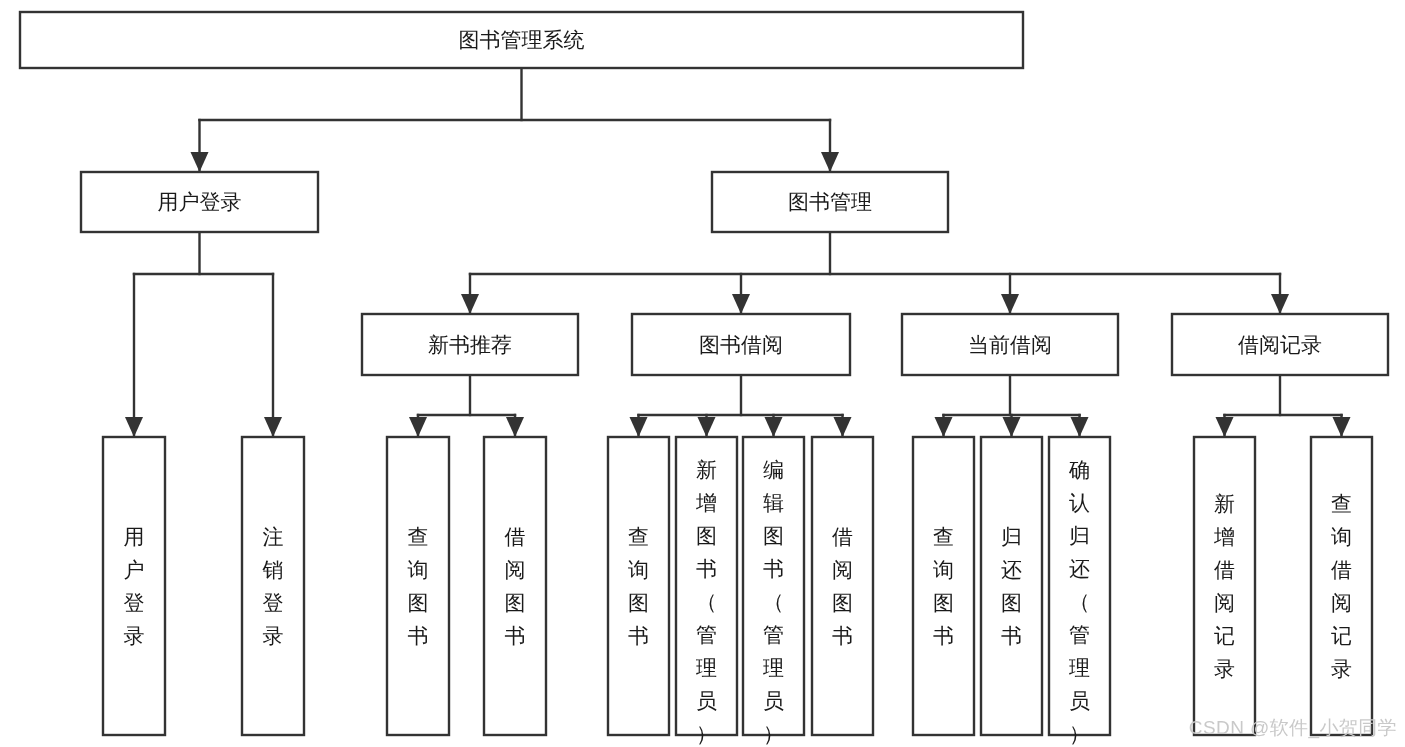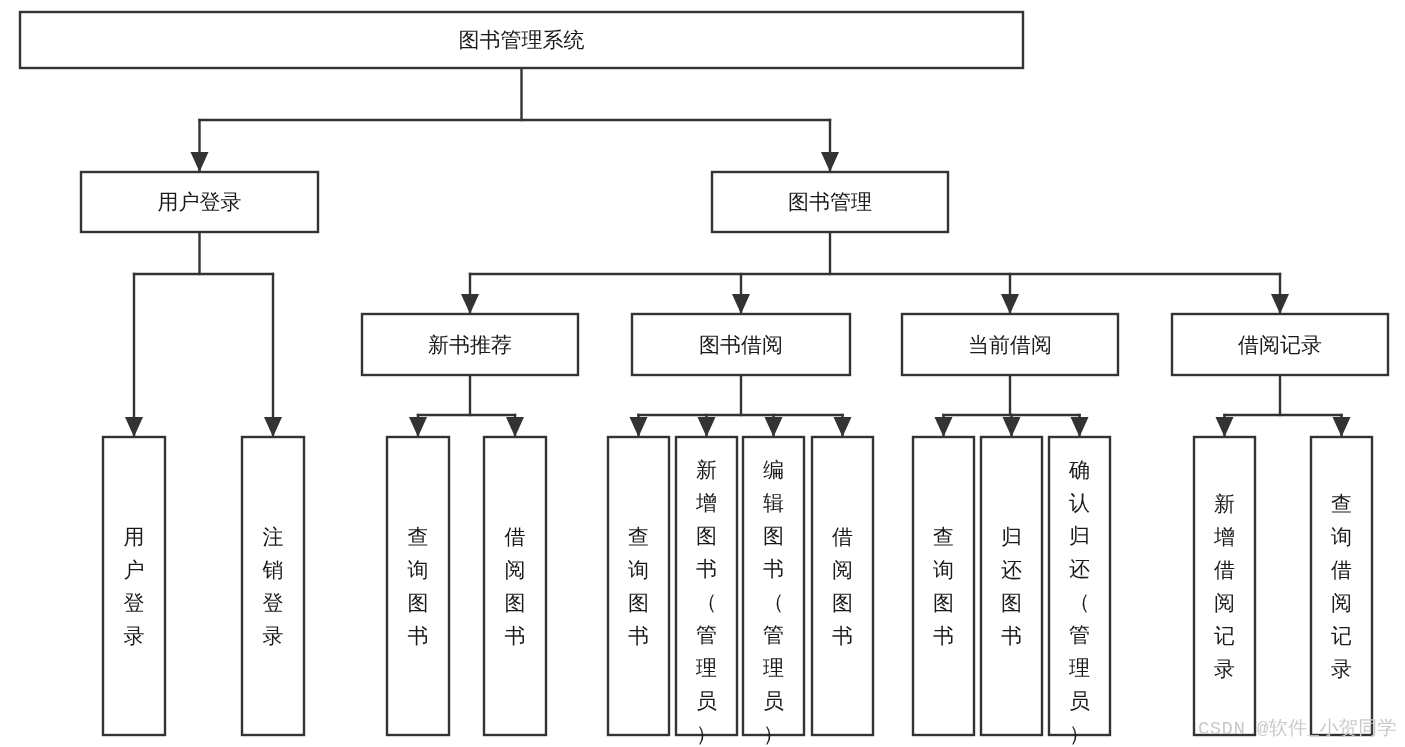--- a/index.html
+++ b/index.html
@@ -53,21 +53,21 @@
   }
   .arrow-head {
     fill: #333333;
   }
   .watermark-text {
     position: absolute;
     right: 8px;
     bottom: 6px;
     color: #c9c9c9;
     font-size: 19px;
-    font-family: Liberation Mono, monospace;
+    font-family: Liberation Sans, sans-serif;
     white-space: nowrap;
     letter-spacing: 0.4px;
     pointer-events: none;
   }
 </style>
 </head>
 <body>
 
 <div id="diagram-root">
   <svg id="tree-svg" viewBox="0 0 1405 747" xmlns="http://www.w3.org/2000/svg">

